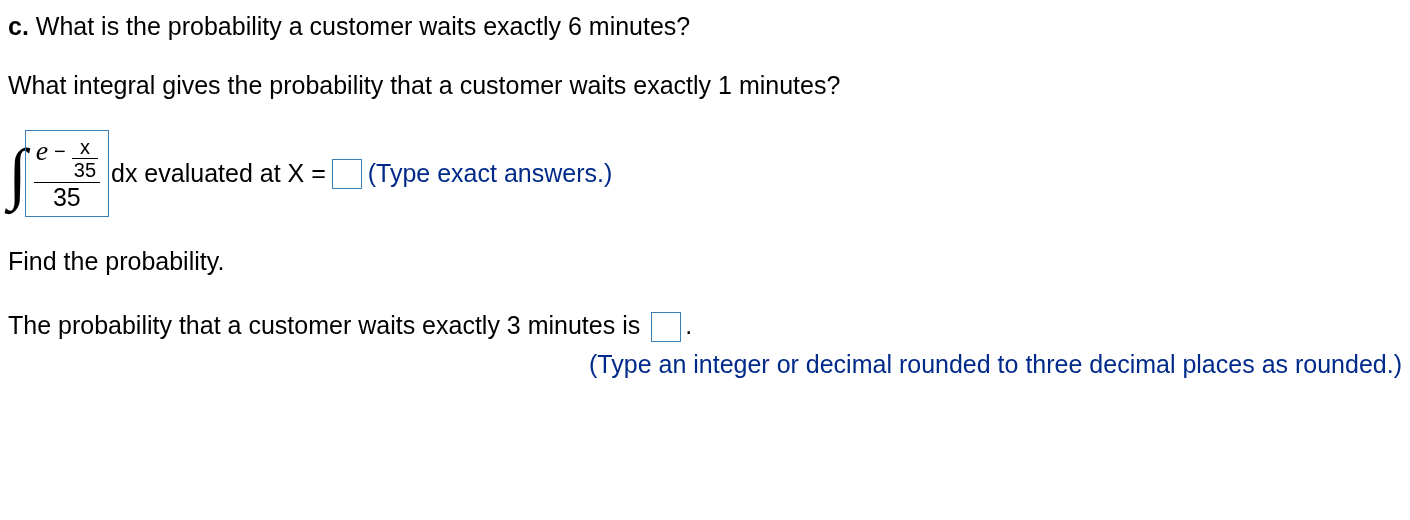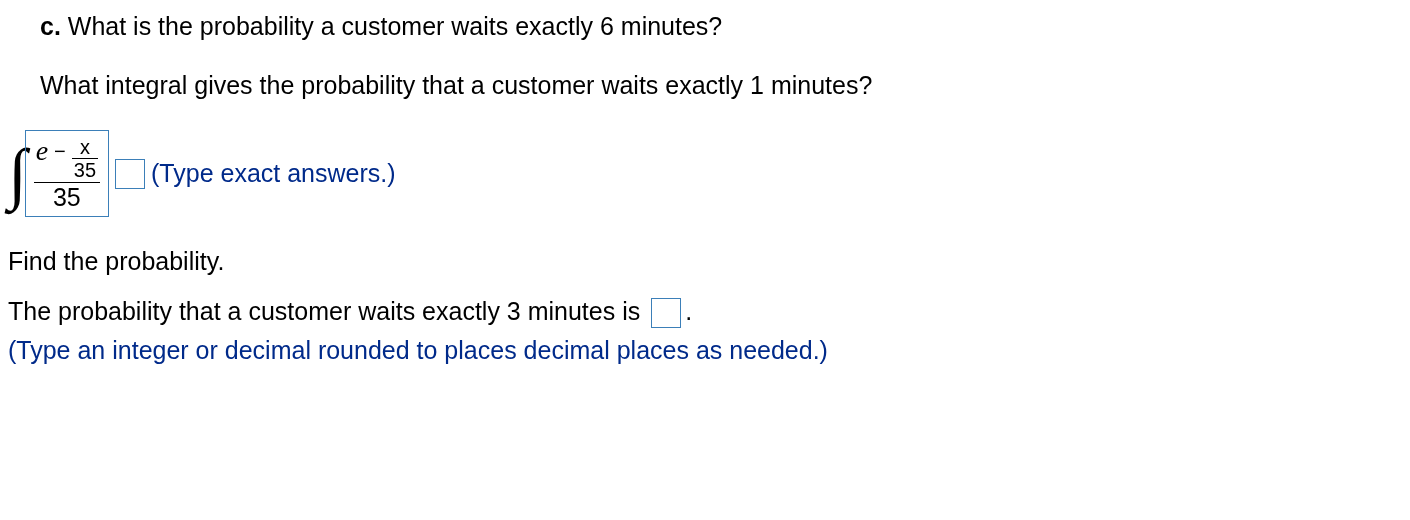--- a/index.html
+++ b/index.html
@@ -7,21 +7,20 @@
       font-family: Arial, Helvetica, sans-serif;
       font-size: 25px;
       color: #000;
       background: #fff;
       margin: 0;
       padding: 12px 8px;
       width: 1410px;
     }
     .question-line {
       margin-bottom: 30px;
-      margin-left: 32px;
     }
     .part-label {
       font-weight: bold;
     }
     .integral-row {
       display: flex;
       align-items: center;
       gap: 2px;
       margin: 25px 0 30px 0;
     }
@@ -89,24 +88,25 @@
     .answer-box {
       display: inline-block;
       width: 30px;
       height: 30px;
       border: 1.5px solid #3b7fb8;
       vertical-align: middle;
       margin: 0 4px;
     }
     .hint {
       color: #002a8a;
+      text-align: right;
     }
     .prob-line {
       margin-top: 30px;
-      margin-bottom: 16px;
+      margin-bottom: 30px;
     }
     .result-block {
       line-height: 1.55;
     }
   </style>
 </head>
 <body>
 
 <div class="question-line">
   <span class="part-label">c.</span>
@@ -125,24 +125,25 @@
           <span class="minus">−</span>
           <span class="exp-frac">
             <span class="exp-num">x</span>
             <span class="exp-den">35</span>
           </span>
         </span>
       </span>
       <span class="frac-den">35</span>
     </span>
   </span>
+  <span class="after-integral">dx evaluated at X =</span>
   <span class="answer-box"></span>
   <span class="hint">(Type exact answers.)</span>
 </div>
 
 <div class="prob-line">Find the probability.</div>
 
 <div class="result-block">
   <div>
     <span>The probability that a customer waits exactly 3 minutes is </span><span class="answer-box"></span><span>.</span>
   </div>
-  <div class="hint">(Type an integer or decimal rounded to places decimal places as needed.)</div>
+  <div class="hint">(Type an integer or decimal rounded to three decimal places as rounded.)</div>
 </div>
 
 </body></html>

